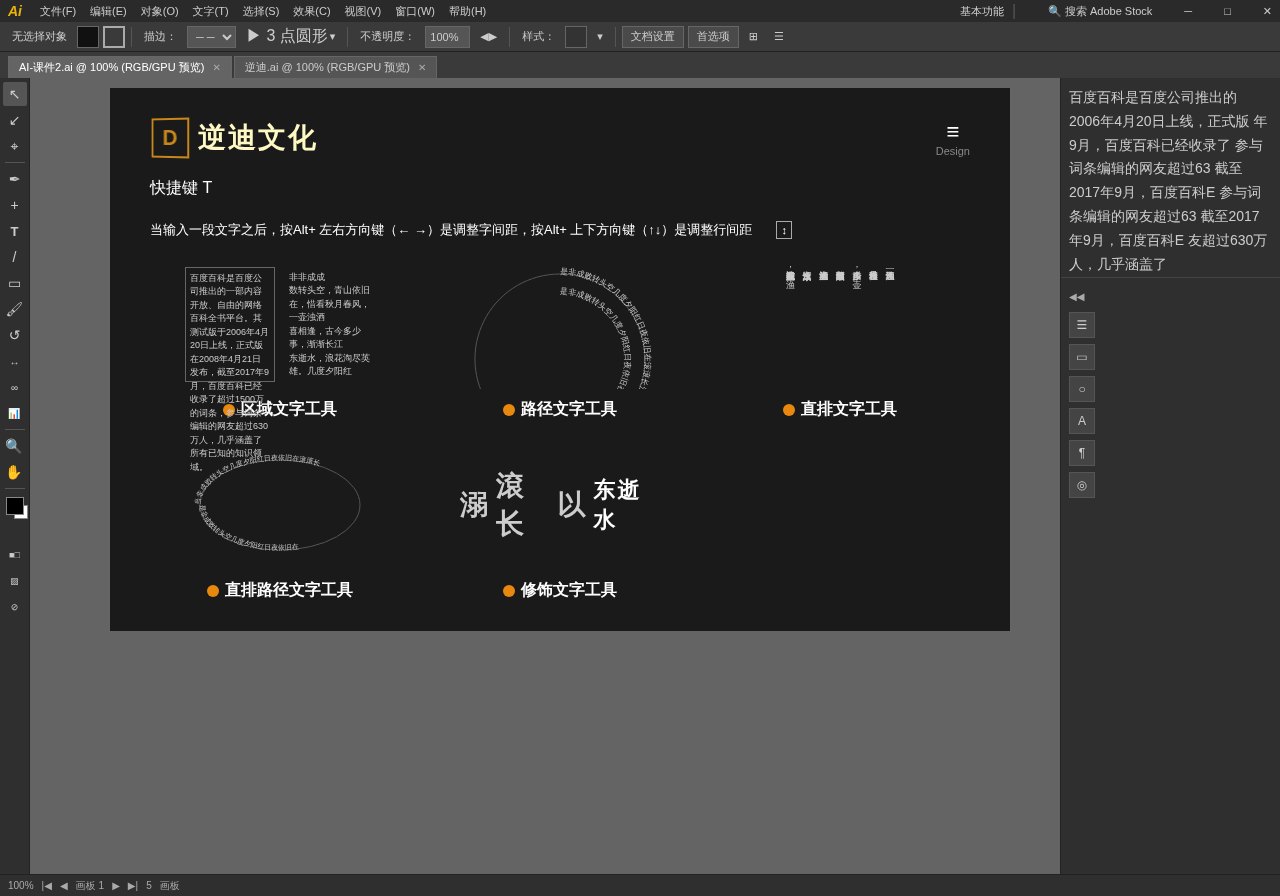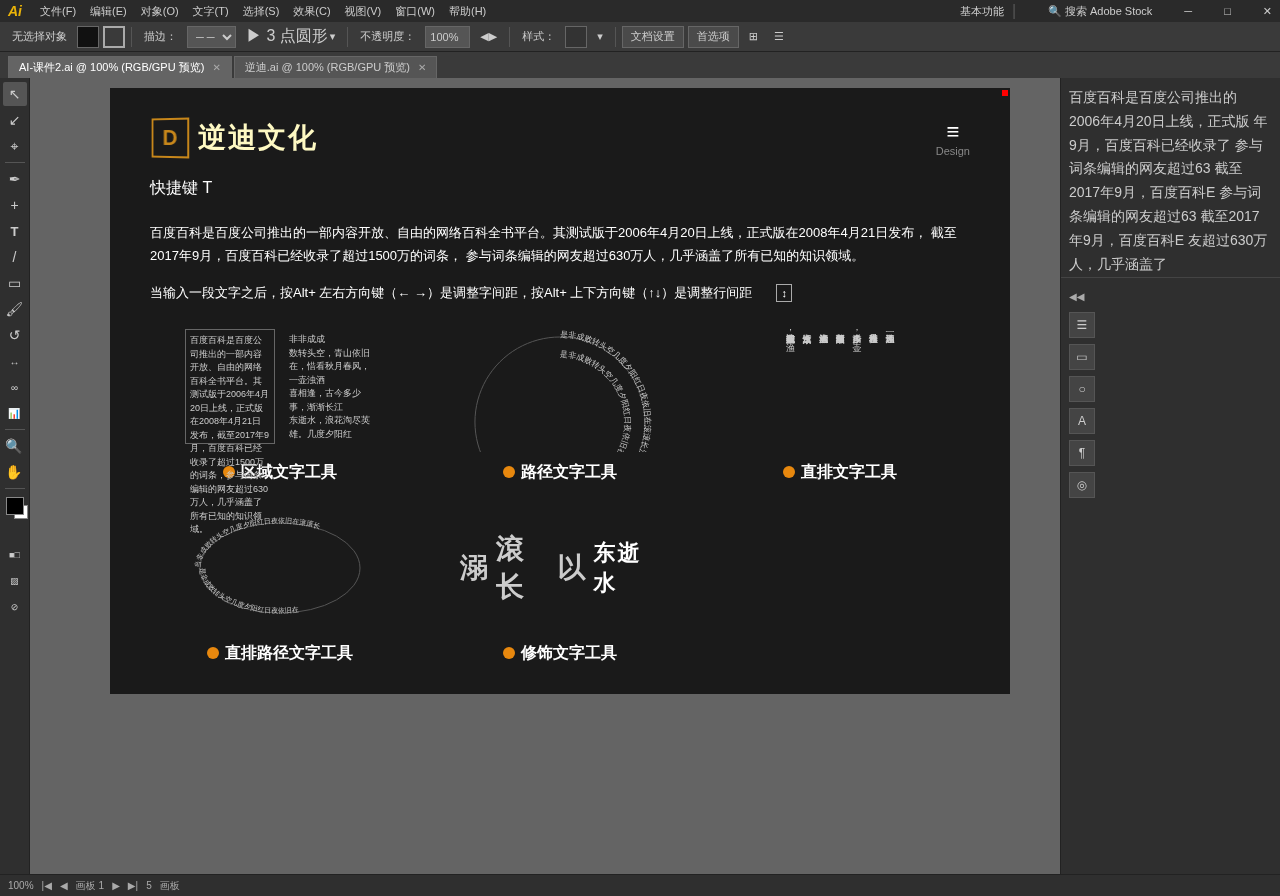--- a/index.html
+++ b/index.html
@@ -443,26 +443,20 @@
           <span class="logo-text">逆迪文化</span>
         </div>
         <div style="display:flex;flex-direction:column;align-items:center;">
           <span style="color:#fff;font-size:22px;">≡</span>
           <span style="color:#888;font-size:11px;">Design</span>
         </div>
       </div>
 
       <div class="shortcut-line">快捷键 T</div>
 
-      <div class="description-text">
-        <span>百度百科是百度公司推出的一部内容开放、自由的网络百科全书平台。其测试版于2006年4月20日上线，正式版在2008年4月21日发布，
-截至2017年9月，百度百科已经收录了超过1500万的词条，
-参与词条编辑的网友超过630万人，几乎涵盖了所有已知的知识领域。</span>
-        <span class="red-indicator"></span>
-      </div>
 
       <div class="tip-text">
         <span>当输入一段文字之后，按Alt+ 左右方向键（← →）是调整字间距，按Alt+ 上下方向键（↑↓）是调整行间距</span>
         <span style="display:inline-flex;flex-direction:column;align-items:center;font-size:11px;border:1px solid #aaa;padding:2px 4px;margin:0 2px;">↕</span>
       </div>
 
       <div class="tools-grid">
 
         <div class="tool-example">
           <div class="tool-visual">

